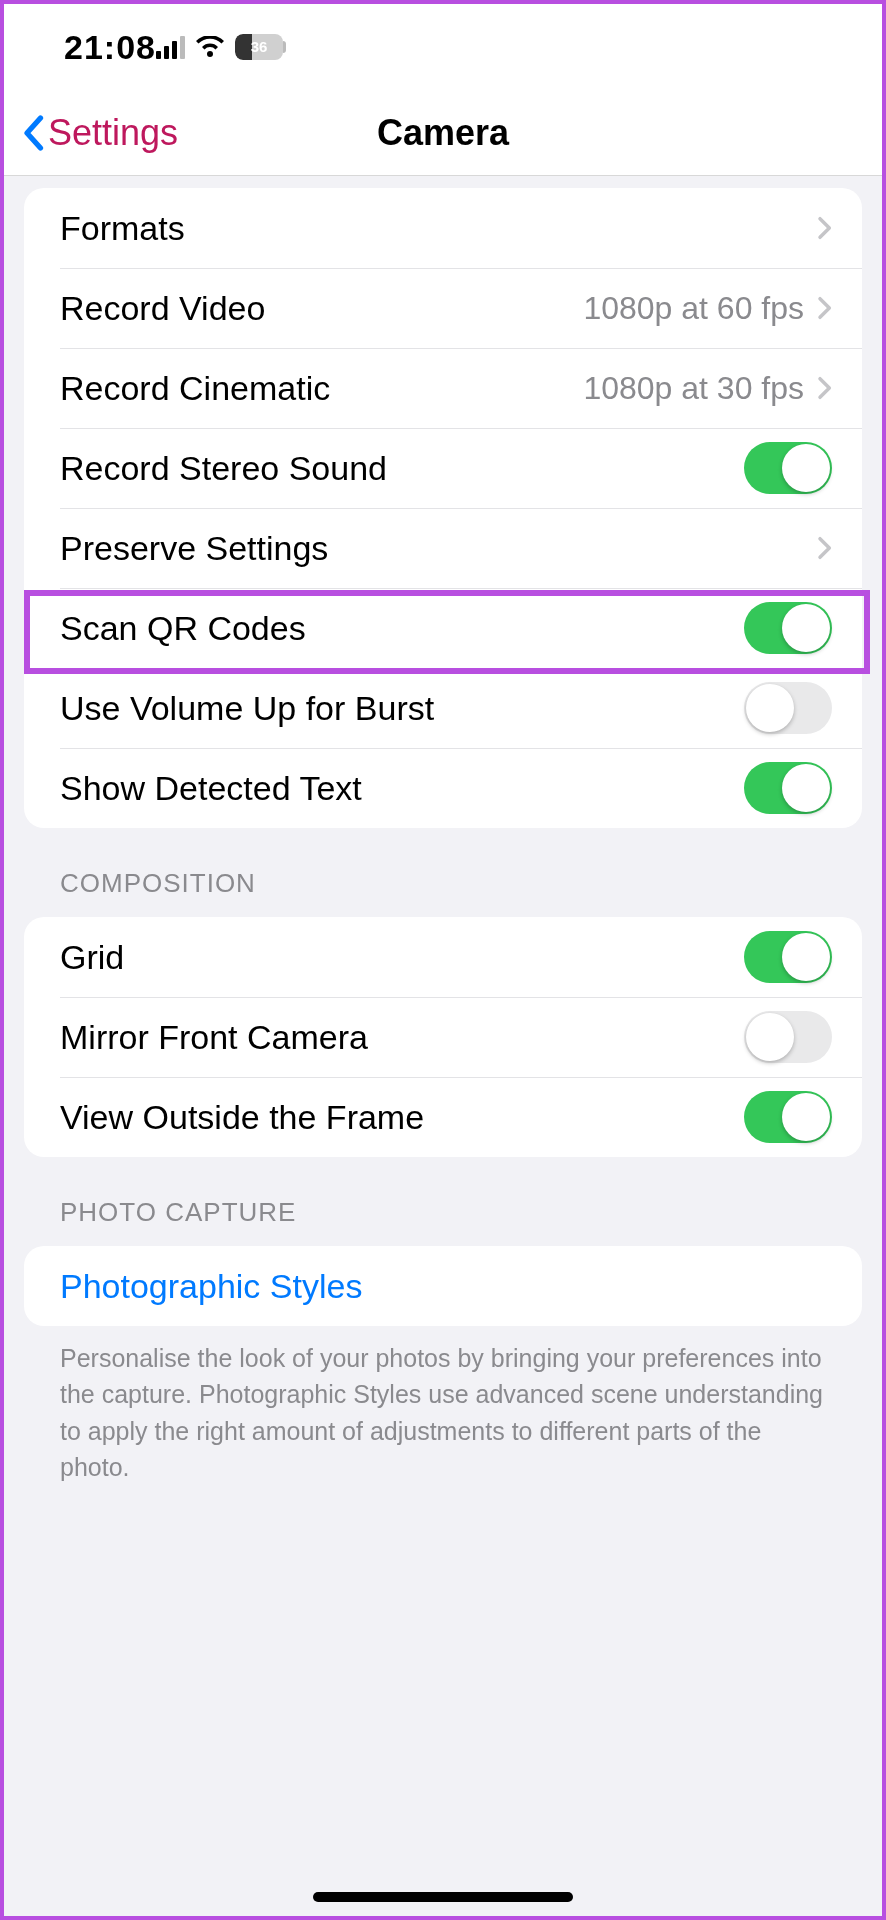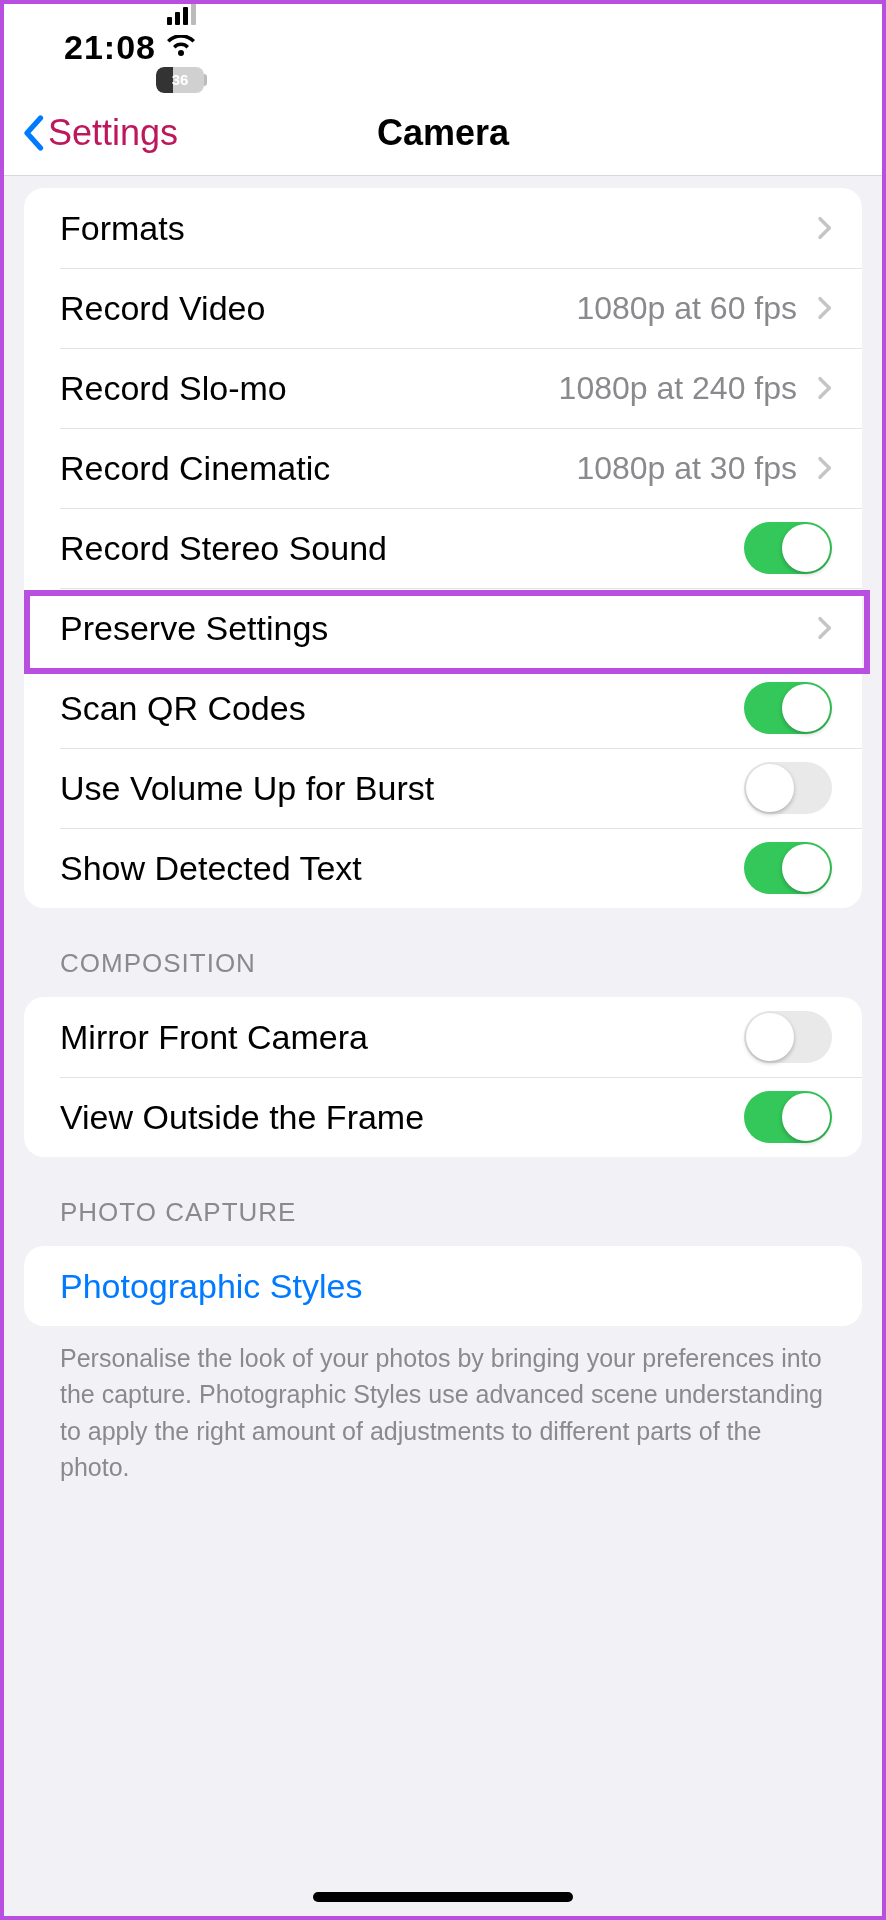--- a/index.html
+++ b/index.html
@@ -1,38 +1,38 @@
 <!DOCTYPE html>
 <html><head>
 <meta charset="utf-8">
 <style>
   * { box-sizing: border-box; margin: 0; padding: 0; }
   html, body { width: 886px; height: 1920px; font-family: -apple-system, "Helvetface Neue", Helvetica, Arial, sans-serif; background: #fff; }
   body { border: 4px solid #b84fe0; position: relative; overflow: hidden; }
   .status-bar { height: 86px; display: flex; align-items: center; padding: 0 40px 0 60px; font-size: 34px; font-weight: 600; }
   .status-left { letter-spacing: 1px; }
-  .status-right { display: flex; align-items: center; gap: 10px; flex-direction: column; }
+  .status-right { display: flex; align-items: center; gap: 10px; }
   .signal { display: inline-flex; align-items: flex-end; gap: 3px; }
   .signal span { width: 5px; background: #000; border-radius: 1px; }
   .signal span:nth-child(1){height:8px}.signal span:nth-child(2){height:13px}.signal span:nth-child(3){height:18px}.signal span:nth-child(4){height:23px;background:#bbb}
   .wifi-icon svg { display:block }
   .battery { display:inline-flex; align-items:center; }
   .battery-body { width:48px; height:26px; border-radius:8px; background:#d0d0d0; position:relative; overflow:hidden; }
   .battery-fill { position:absolute; left:0; top:0; bottom:0; width:36%; background:#333; border-radius:8px 0 0 8px; }
   .battery-num { position:absolute; left:0; right:0; text-align:center; font-size:15px; font-weight:700; color:#fff; line-height:26px; }
   .battery-cap { width:3px; height:12px; background:#bbb; border-radius:0 3px 3px 0; }
 
   .nav-bar { height: 86px; position: relative; display:flex; align-items:center; border-bottom:1px solid #d8d8d8; }
   .nav-back { position:absolute; left:18px; display:flex; align-items:center; color:#be185d; font-size:36px; gap:4px; }
   .nav-title { width:100%; text-align:center; font-size:36px; font-weight:600; }
 
   .content { background:#f2f2f6; min-height: calc(1920px - 86px - 86px - 8px); padding-top:12px; }
 
   .group { background:#fff; border-radius:20px; margin:0 20px 40px 20px; overflow:hidden; }
-  .row { min-height:80px; display:flex; align-items:center; padding:0 30px 0 36px; font-size:34px; position:relative;gap:7px; }
+  .row { min-height:80px; display:flex; align-items:center; padding:0 30px 0 36px; font-size:34px; position:relative; }
   .row + .row::before { content:""; position:absolute; top:0; left:36px; right:0; height:1px; background:#e3e3e6; }
   .row .label { flex:1; color:#000; }
   .row .value { color:#8a8a8e; font-size:32px; margin-right:12px; }
   .chevron { color:#c5c5c8; }
   .chevron svg{display:block}
 
   .toggle { width:88px; height:52px; border-radius:26px; position:relative; }
   .toggle .knob { position:absolute; top:2px; width:48px; height:48px; border-radius:50%; background:#fff; box-shadow:0 2px 4px rgba(0,0,0,.25); }
   .toggle.on { background:#34c759; }
   .toggle.on .knob { right:2px; }
@@ -99,29 +99,20 @@
     <div class="row">
       <div class="label">Record Video</div>
       <div class="value">1080p at 60 fps</div>
       <span class="chevron">
           <svg width="16" height="24" viewBox="0 0 10 18">
             <path d="M2 2l7 7-7 7" stroke="#c5c5c8" stroke-width="2.6" fill="none" stroke-linecap="round" stroke-linejoin="round"></path>
           </svg>
         </span>
     </div>
     <div class="row">
-      <div class="label">Record Slo-mo</div>
-      <div class="value">1080p at 240 fps</div>
-      <span class="chevron">
-          <svg width="16" height="24" viewBox="0 0 10 18">
-            <path d="M2 2l7 7-7 7" stroke="#c5c5c8" stroke-width="2.6" fill="none" stroke-linecap="round" stroke-linejoin="round"></path>
-          </svg>
-        </span>
-    </div>
-    <div class="row">
       <div class="label">Record Cinematic</div>
       <div class="value">1080p at 30 fps</div>
       <span class="chevron">
           <svg width="16" height="24" viewBox="0 0 10 18">
             <path d="M2 2l7 7-7 7" stroke="#c5c5c8" stroke-width="2.6" fill="none" stroke-linecap="round" stroke-linejoin="round"></path>
           </svg>
         </span>
     </div>
     <div class="row">
       <div class="label">Record Stereo Sound</div>
@@ -153,20 +144,26 @@
       <div class="label">Show Detected Text</div>
       <div class="toggle on">
           <div class="knob"></div>
         </div>
     </div>
   </div>
 
   <div class="section-header">Composition</div>
   <div class="group">
     <div class="row">
+      <div class="label">Grid</div>
+      <div class="toggle on">
+          <div class="knob"></div>
+        </div>
+    </div>
+    <div class="row">
       <div class="label">Mirror Front Camera</div>
       <div class="toggle off">
           <div class="knob"></div>
         </div>
     </div>
     <div class="row">
       <div class="label">View Outside the Frame</div>
       <div class="toggle on">
           <div class="knob"></div>
         </div>

